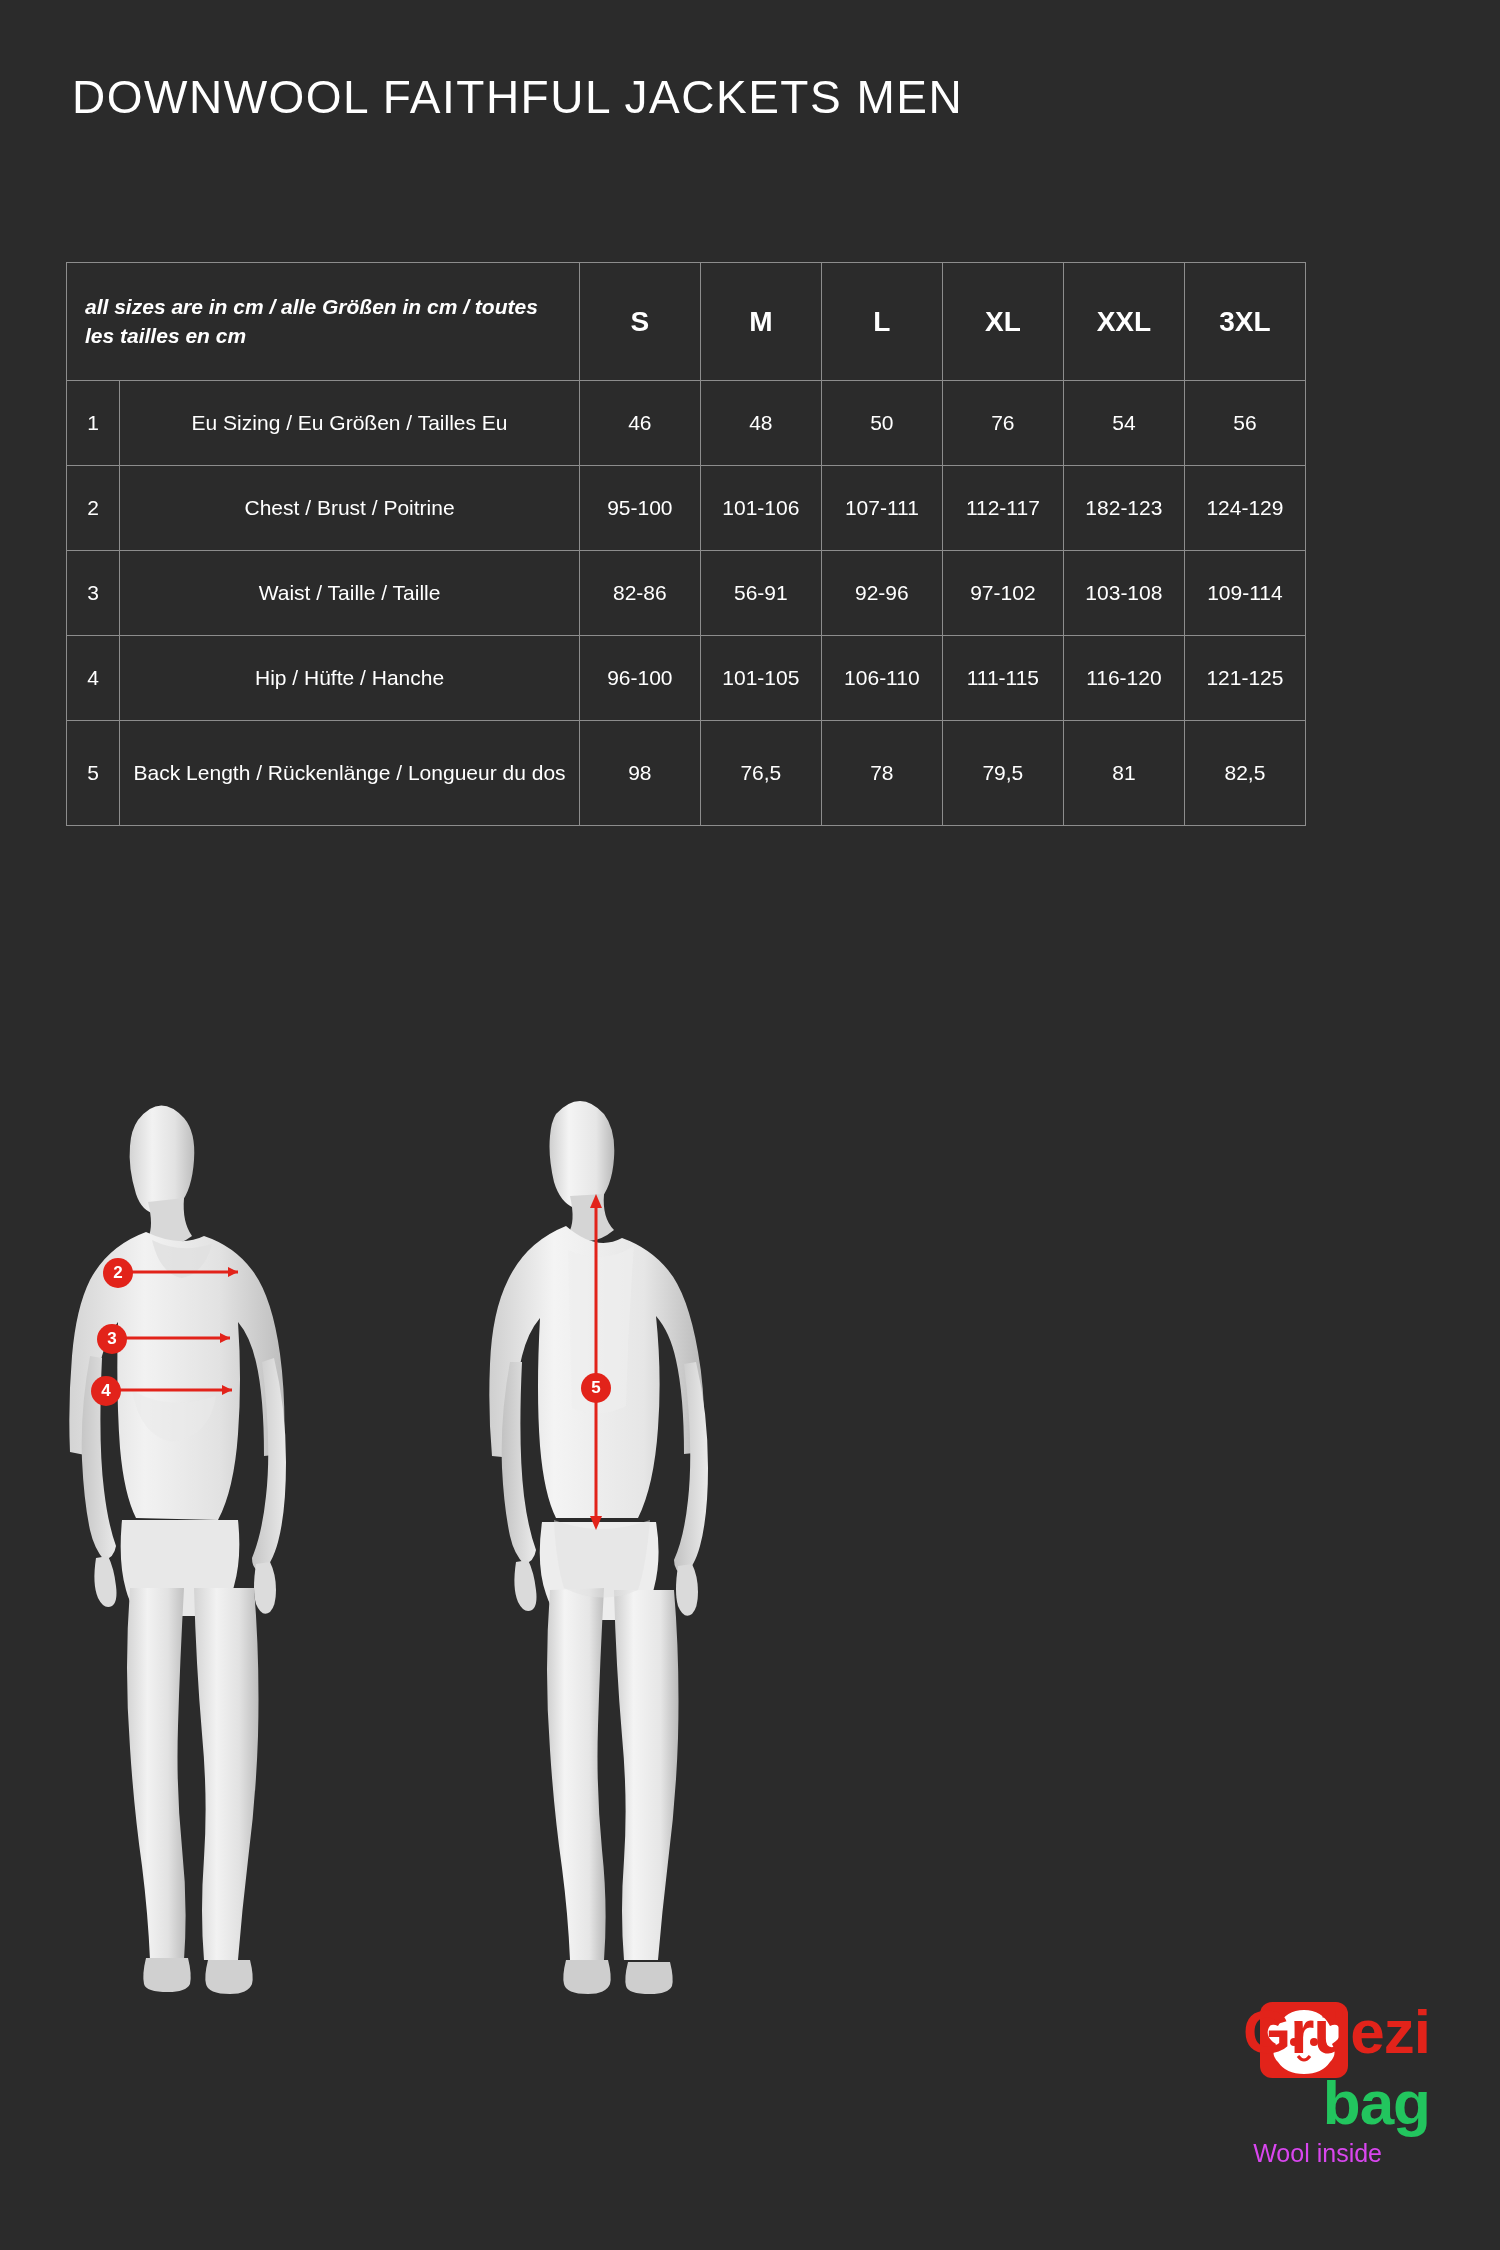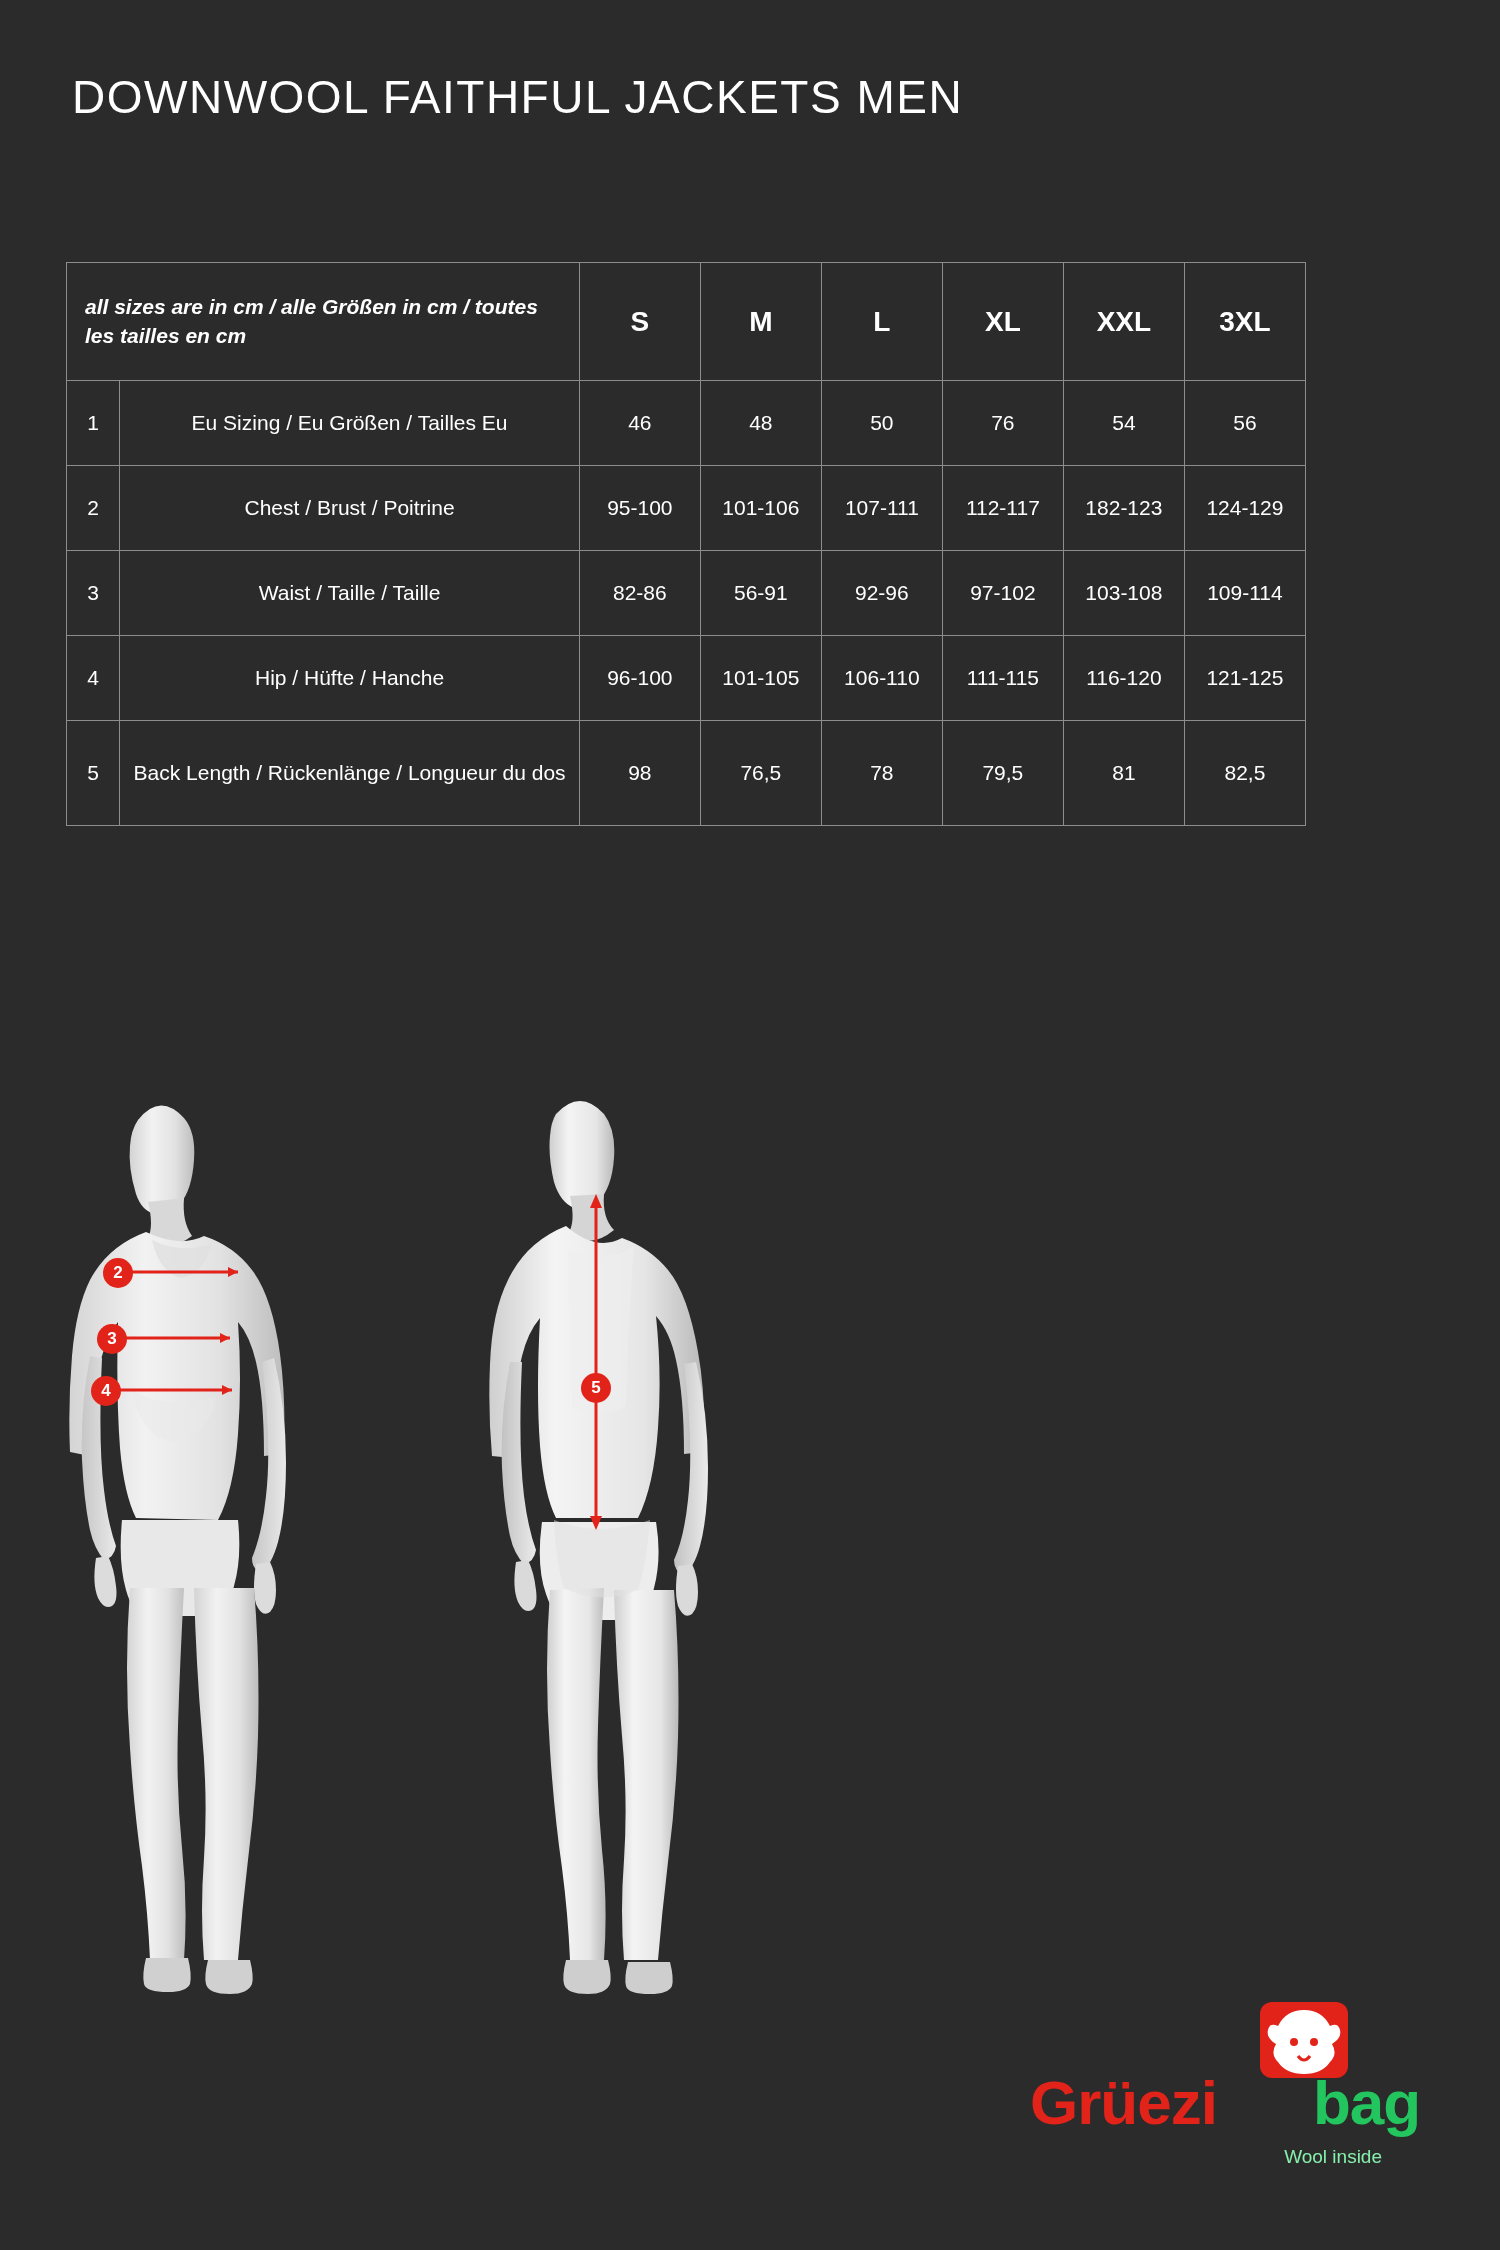--- a/index.html
+++ b/index.html
@@ -133,29 +133,30 @@
     position: absolute;
     left: 0;
     bottom: 40px;
     width: 400px;
     font-size: 62px;
     font-weight: bold;
     letter-spacing: -1px;
     display: flex;
     align-items: flex-end;
     justify-content: flex-start;
+    flex-direction: column;
   }
   .logo-gruezi { color: #e2231a; }
   .logo-bag    { color: #22c55e; }
   .logo-sub {
     position: absolute;
     right: 48px;
     bottom: 10px;
-    font-size: 19px;
-    color: #86efac;
+    font-size: 25px;
+    color: #d946ef;
     font-weight: normal;
     margin-left: 36px;
   }
   .logo-badge {
     position: absolute;
     left: 228px;
     bottom: 92px;
     width: 92px;
     height: 86px;
   }

